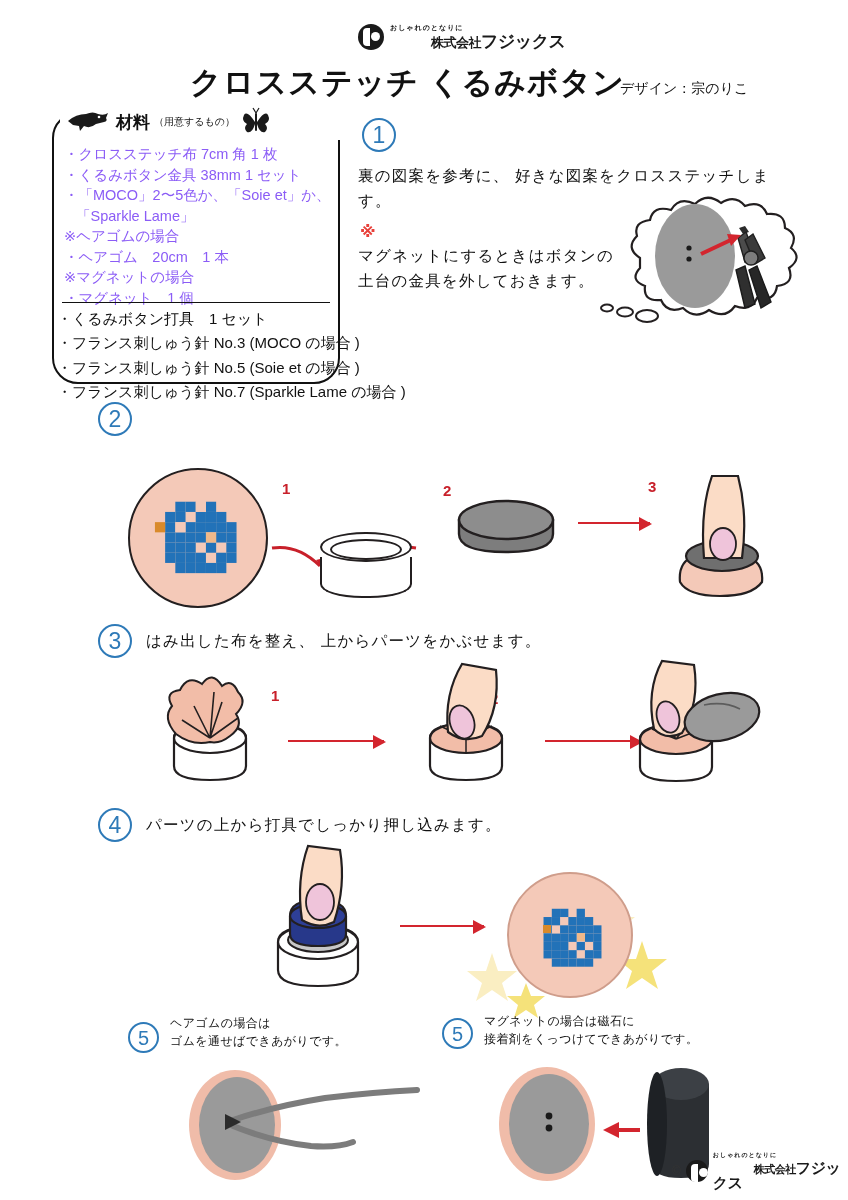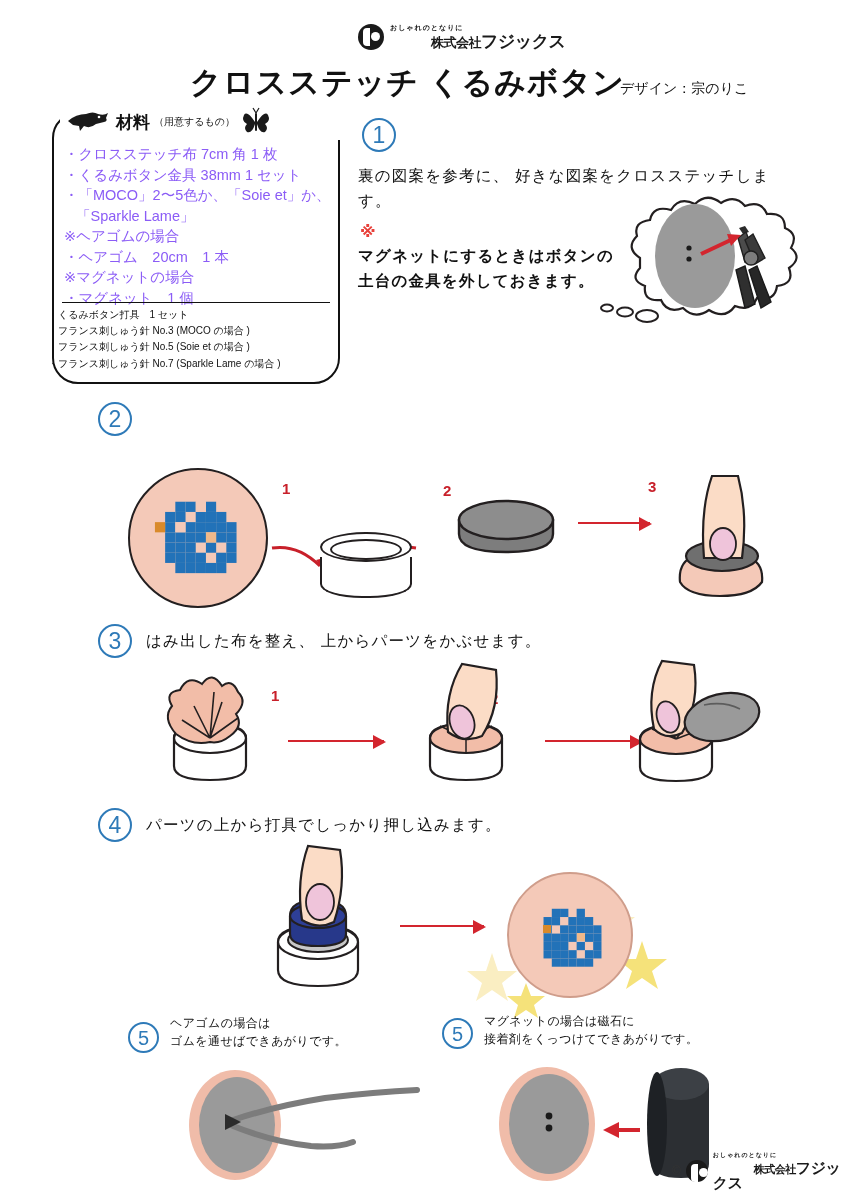--- a/index.html
+++ b/index.html
@@ -122,23 +122,23 @@
   .mat-list div { white-space: nowrap; }
   .mat-list .indent { padding-left: 12px; }
   .mat-divider {
     position: absolute;
     left: 62px; top: 302px;
     width: 268px;
     border-top: 1.4px solid #111;
   }
   .mat-tools {
     position: absolute;
-    left: 48px; top: 307px;
+    left: 57px; top: 307px;
     width: 280px;
-    font-size: 10px;
+    font-size: 15px;
     line-height: 1.62;
     color: #111;
   }
   .mat-tools div { white-space: nowrap; }
 
   
   .step-num {
     position: absolute;
     width: 34px; height: 34px;
     border: 2.2px solid #2e7ab8;
@@ -306,21 +306,21 @@
   <div class="mat-tools">
     <div>・くるみボタン打具　1 セット</div>
     <div>・フランス刺しゅう針 No.3 (MOCO の場合 )</div>
     <div>・フランス刺しゅう針 No.5 (Soie et の場合 )</div>
     <div>・フランス刺しゅう針 No.7 (Sparkle Lame の場合 )</div>
   </div>
 
   <div class="step-num" style="left:362px; top:118px;">1</div>
   <div class="step-text" style="left:358px; top:163px; width:430px;">裏の図案を参考に、 好きな図案をクロスステッチします。</div>
   <div class="note-mark" style="left:360px; top:222px;">※</div>
-  <div class="step-text" style="left:358px; top:243px; width:260px;font-weight:bold;">マグネットにするときはボタンの
+  <div class="step-text" style="left:358px; top:243px; width:260px;">マグネットにするときはボタンの
 土台の金具を外しておきます。</div>
 
   <div class="cloud" style="left:595px; top:186px;">
     <svg width="230" height="150" viewBox="0 0 230 150">
       <path d="M45 72 Q30 62 42 50 Q38 36 55 34 Q58 19 76 24 Q84 10 100 18 Q112 6 126 17 Q140 8 150 20
                Q166 14 172 28 Q190 26 190 42 Q204 48 196 62 Q208 72 194 82 Q200 98 182 100
                Q180 116 162 112 Q156 126 140 120 Q130 134 114 124 Q100 134 88 122 Q72 128 66 114
                Q48 116 50 100 Q34 94 45 82 Z" fill="#ffffff" stroke="#231f20" stroke-width="2.2"></path>
       <ellipse cx="100" cy="70" rx="40" ry="52" fill="#9a9a9a"></ellipse>
       <circle cx="94" cy="62" r="2.6" fill="#1a1a1a"></circle>

